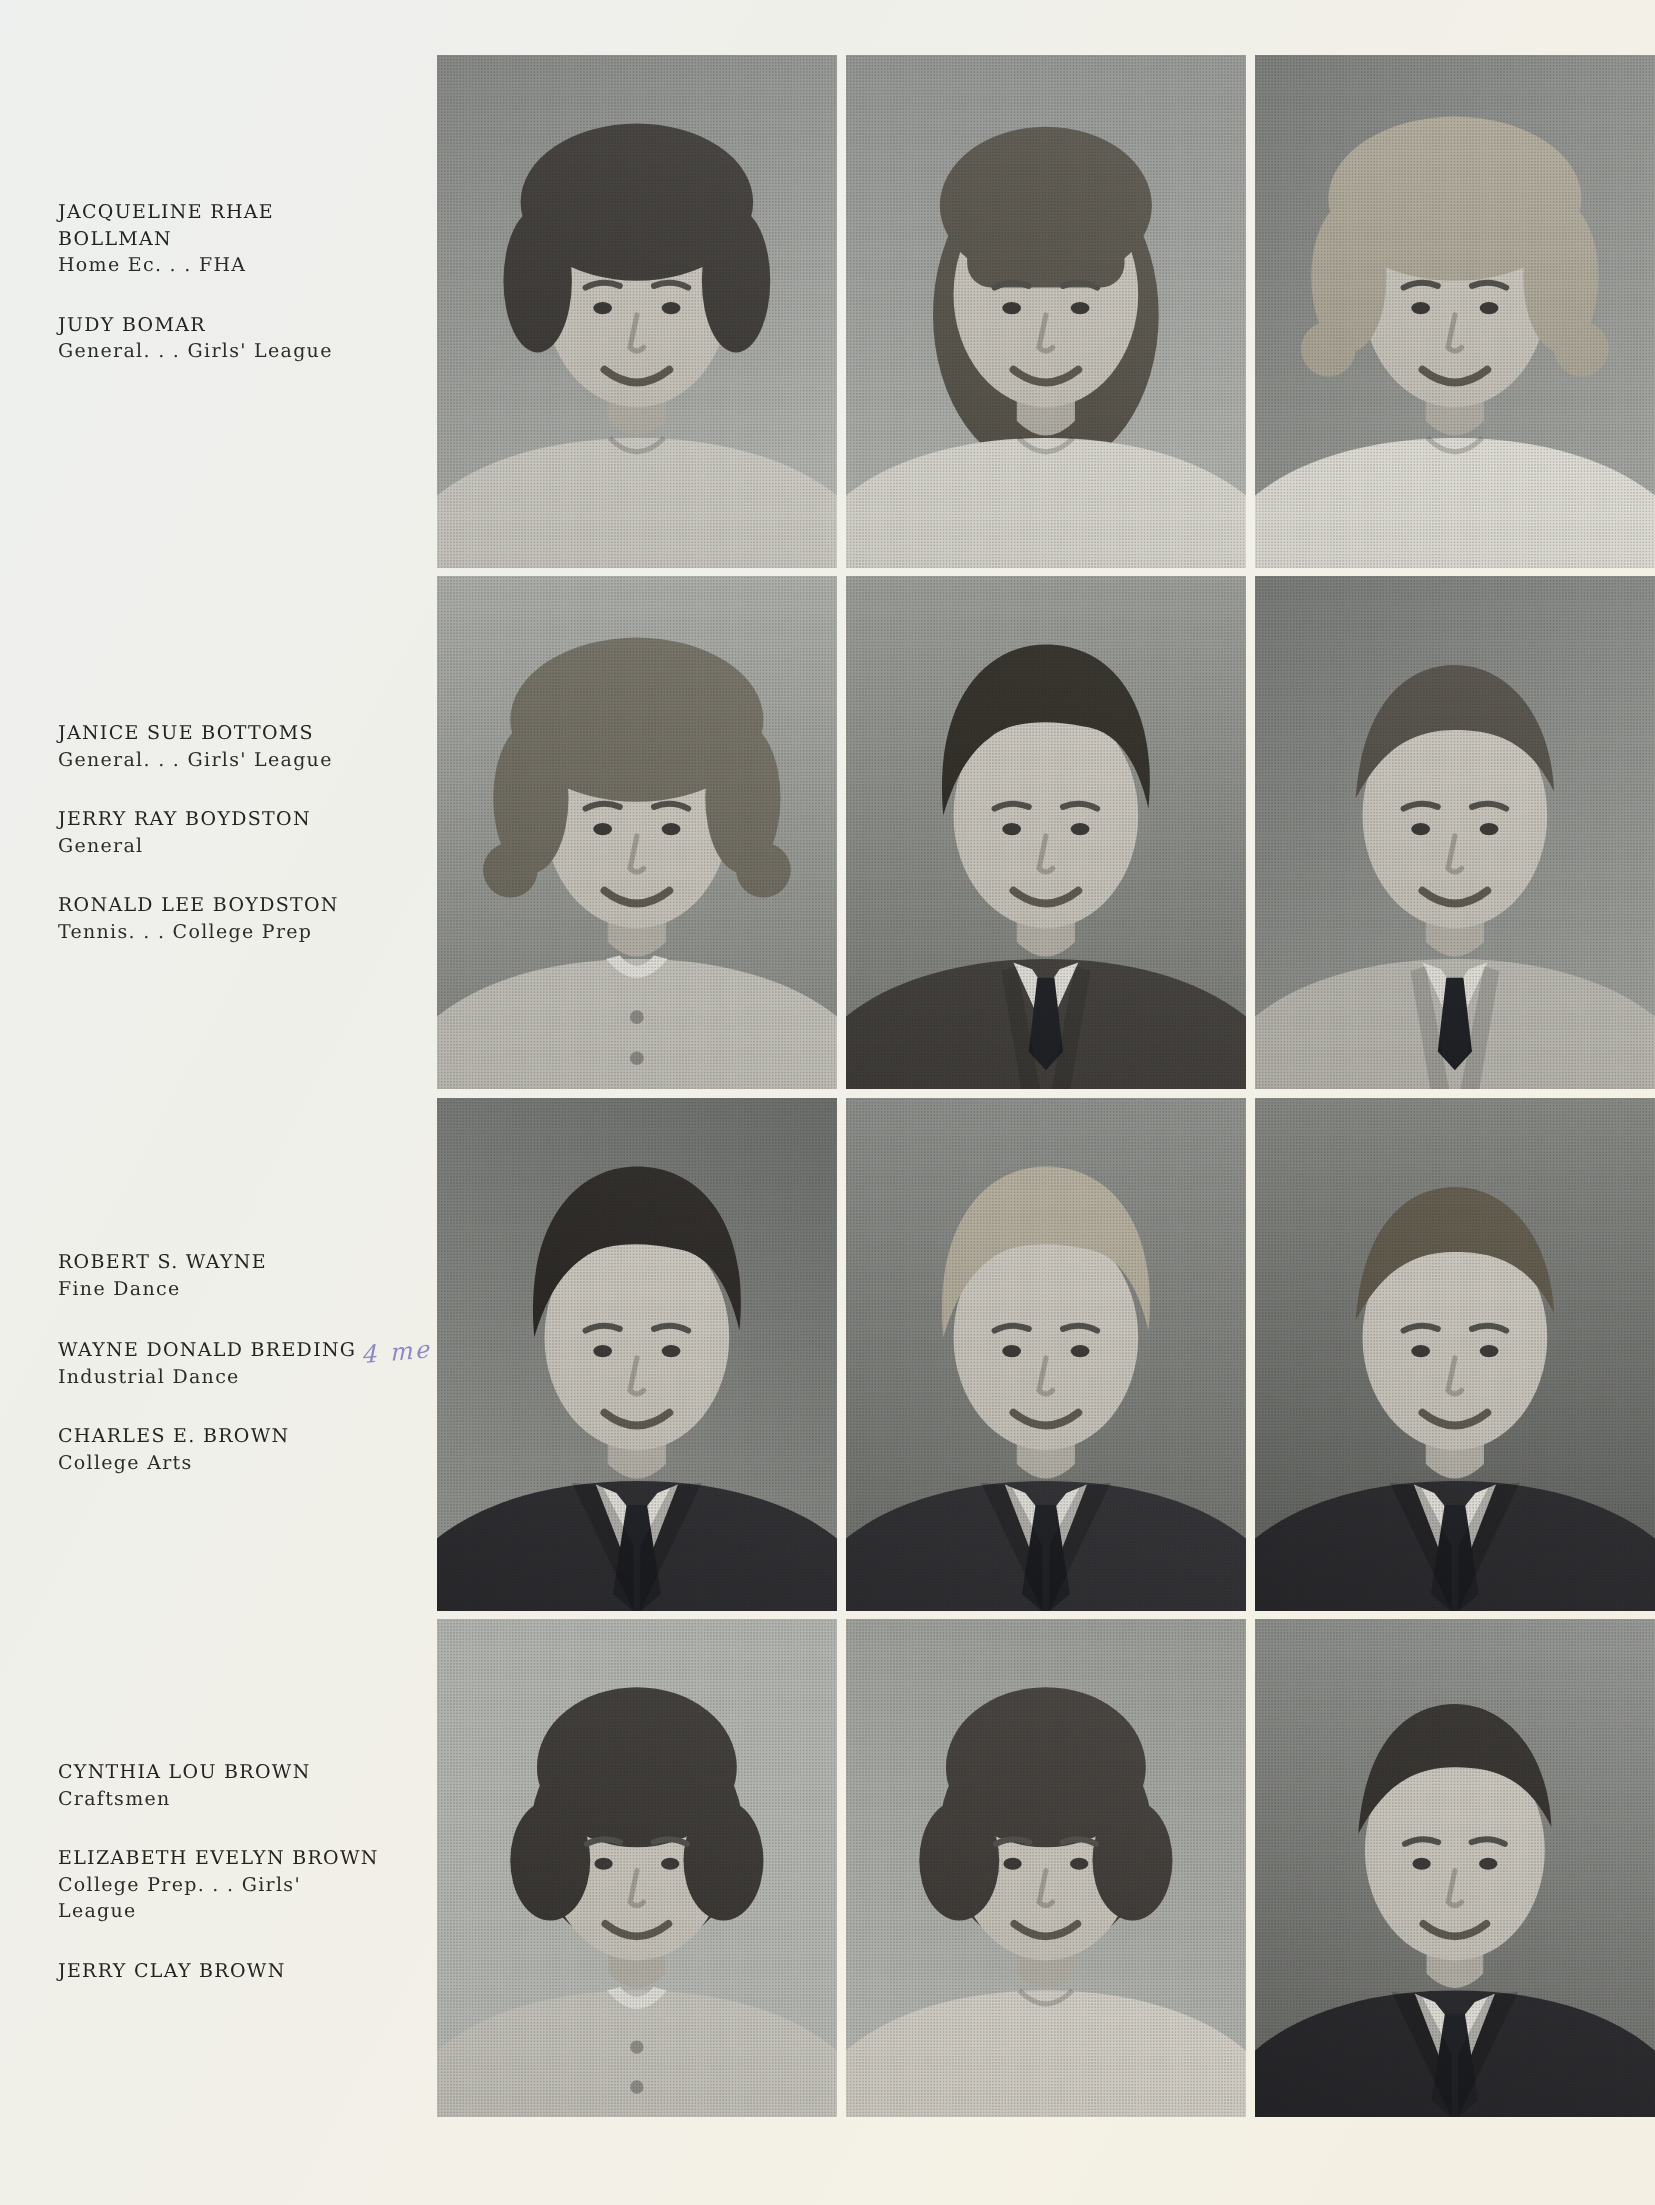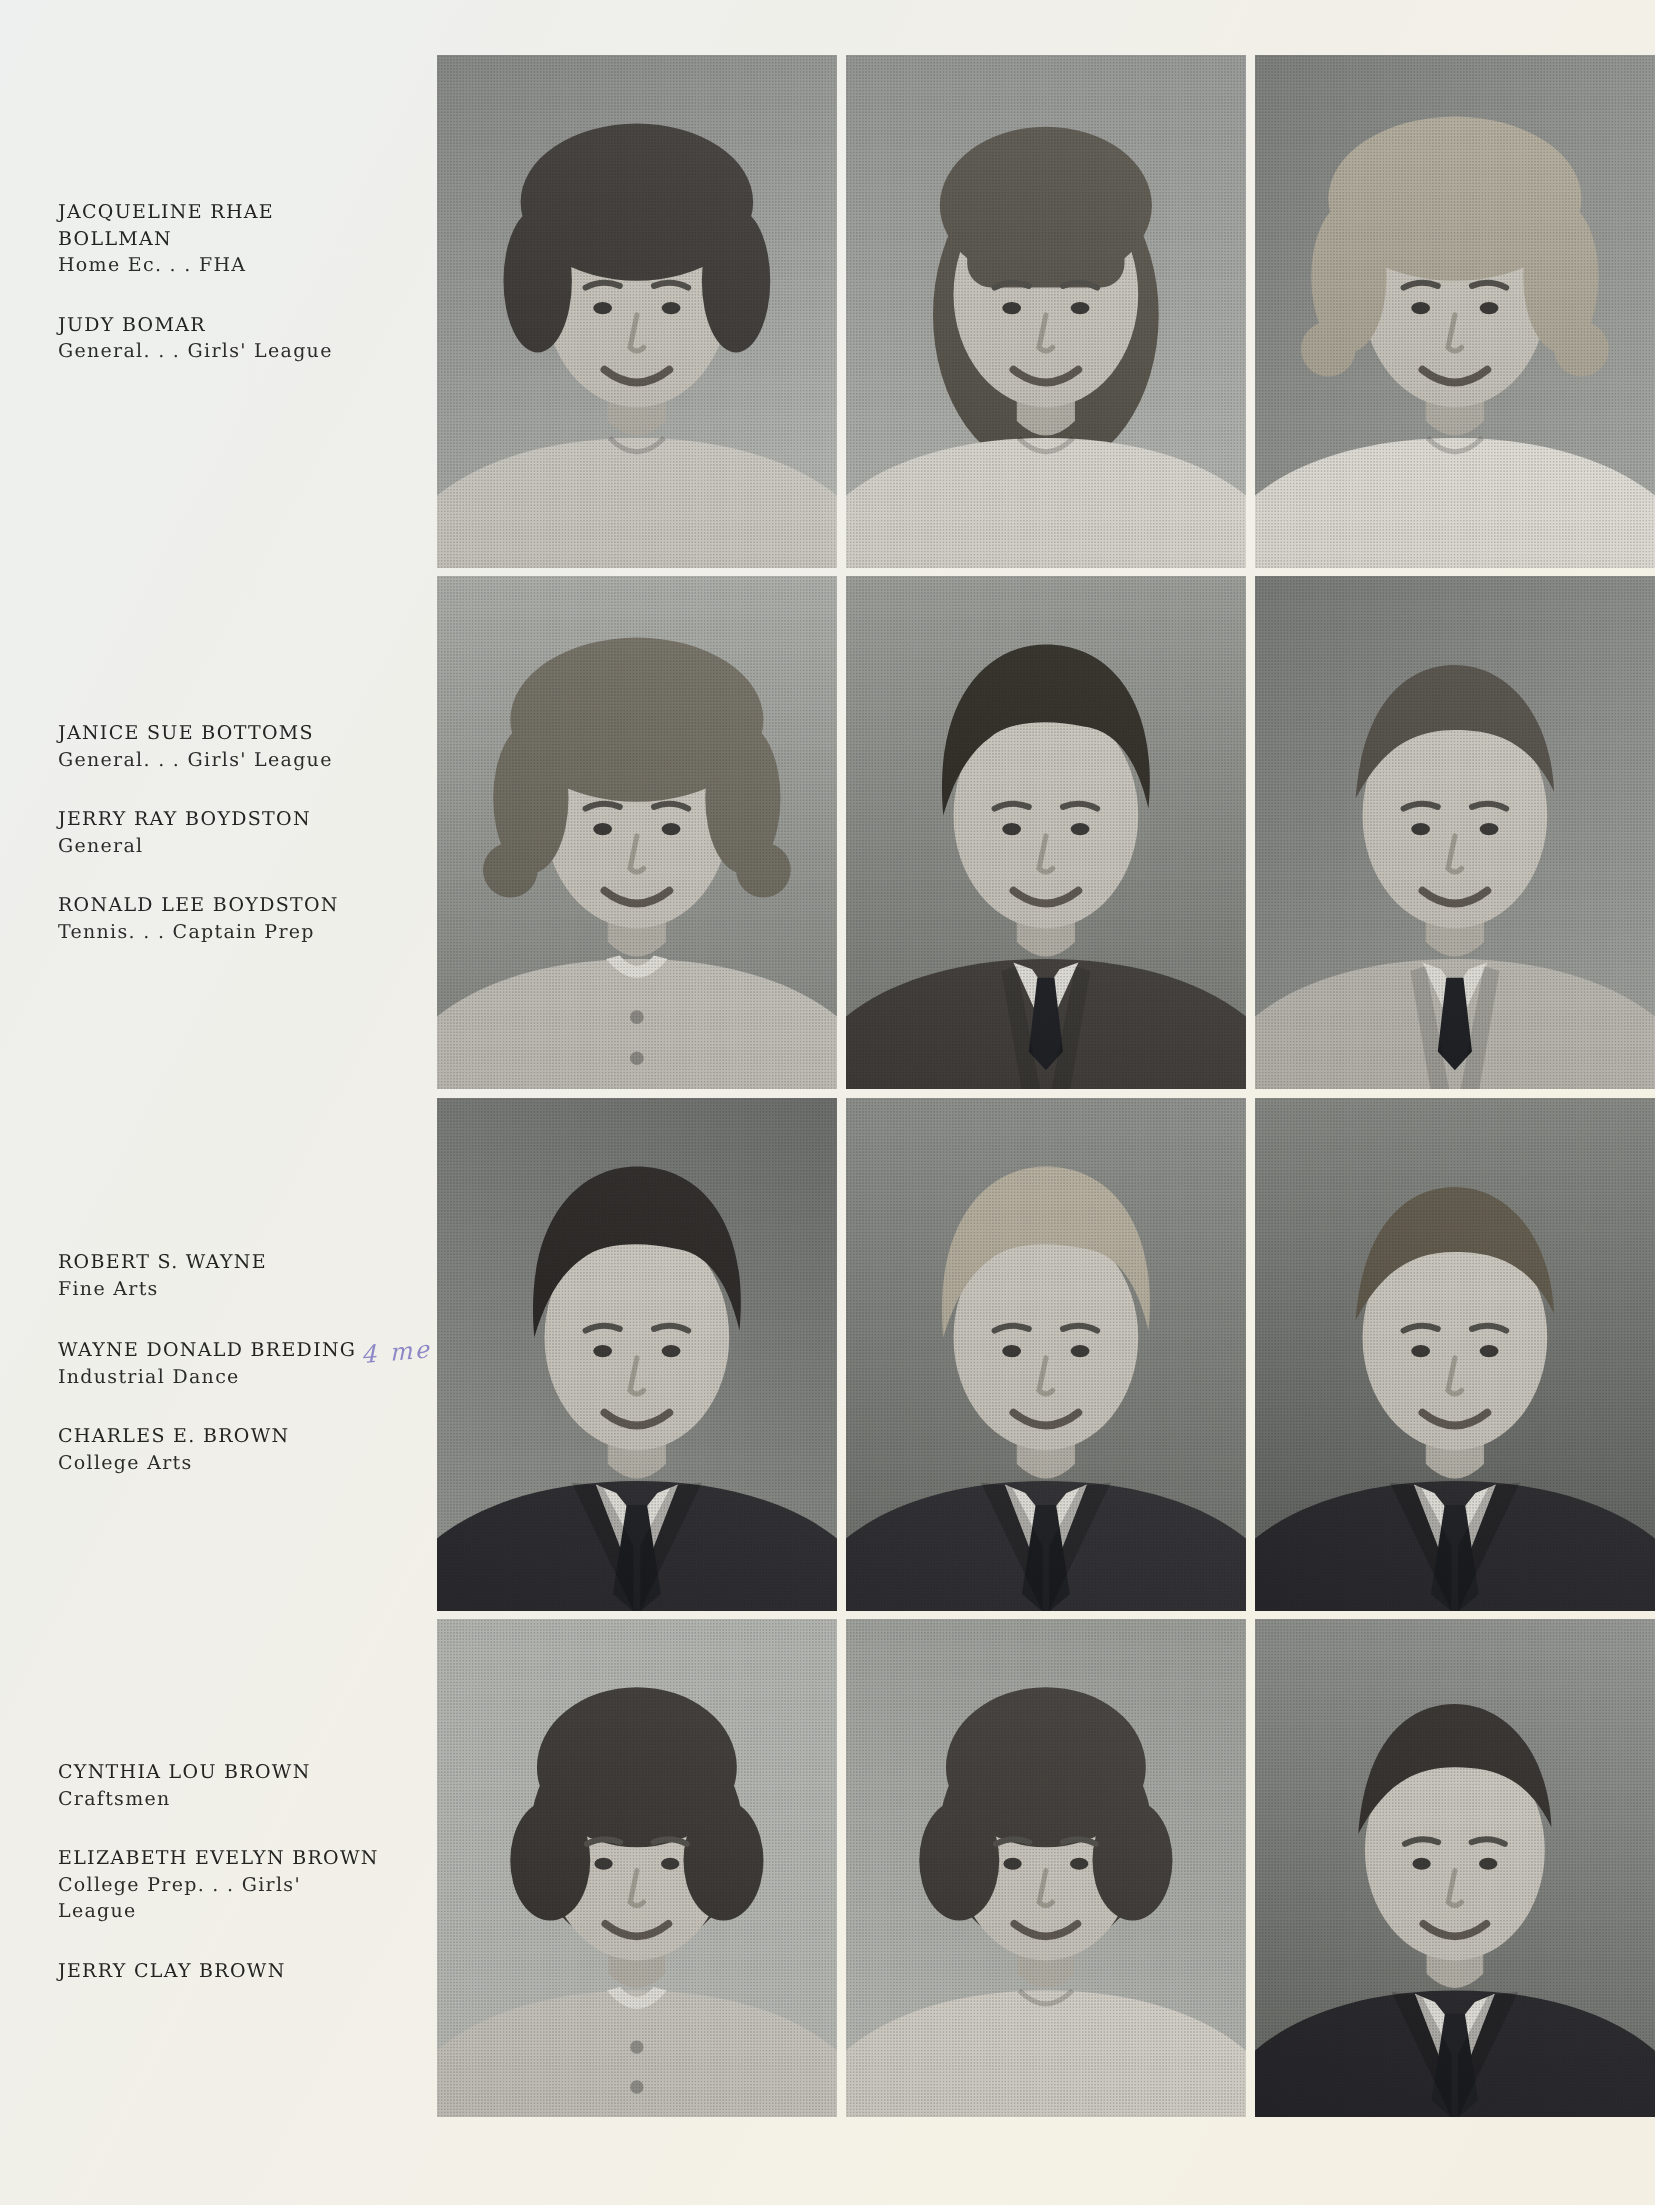--- a/index.html
+++ b/index.html
@@ -101,31 +101,31 @@
           </div>
           <div class="activities">
             <div class="activity-line">General</div>
           </div>
         </div>
         <div class="entry">
           <div class="name">
             <div class="name-line">RONALD LEE BOYDSTON</div>
           </div>
           <div class="activities">
-            <div class="activity-line">Tennis. . . Captain Prep</div>
+            <div class="activity-line">Tennis. . . College Prep</div>
           </div>
         </div>
       </div>
     <div class="caption-group g2">
         <div class="entry">
           <div class="name">
             <div class="name-line">ROBERT S. WAYNE</div>
           </div>
           <div class="activities">
-            <div class="activity-line">Fine Arts</div>
+            <div class="activity-line">Fine Dance</div>
           </div>
         </div>
         <div class="entry">
           <div class="name">
             <div class="name-line">WAYNE DONALD BREDING<span class="handwriting" style="color: rgb(131, 125, 195);">4 me</span></div>
           </div>
           <div class="activities">
             <div class="activity-line">Industrial Dance</div>
           </div>
         </div>

